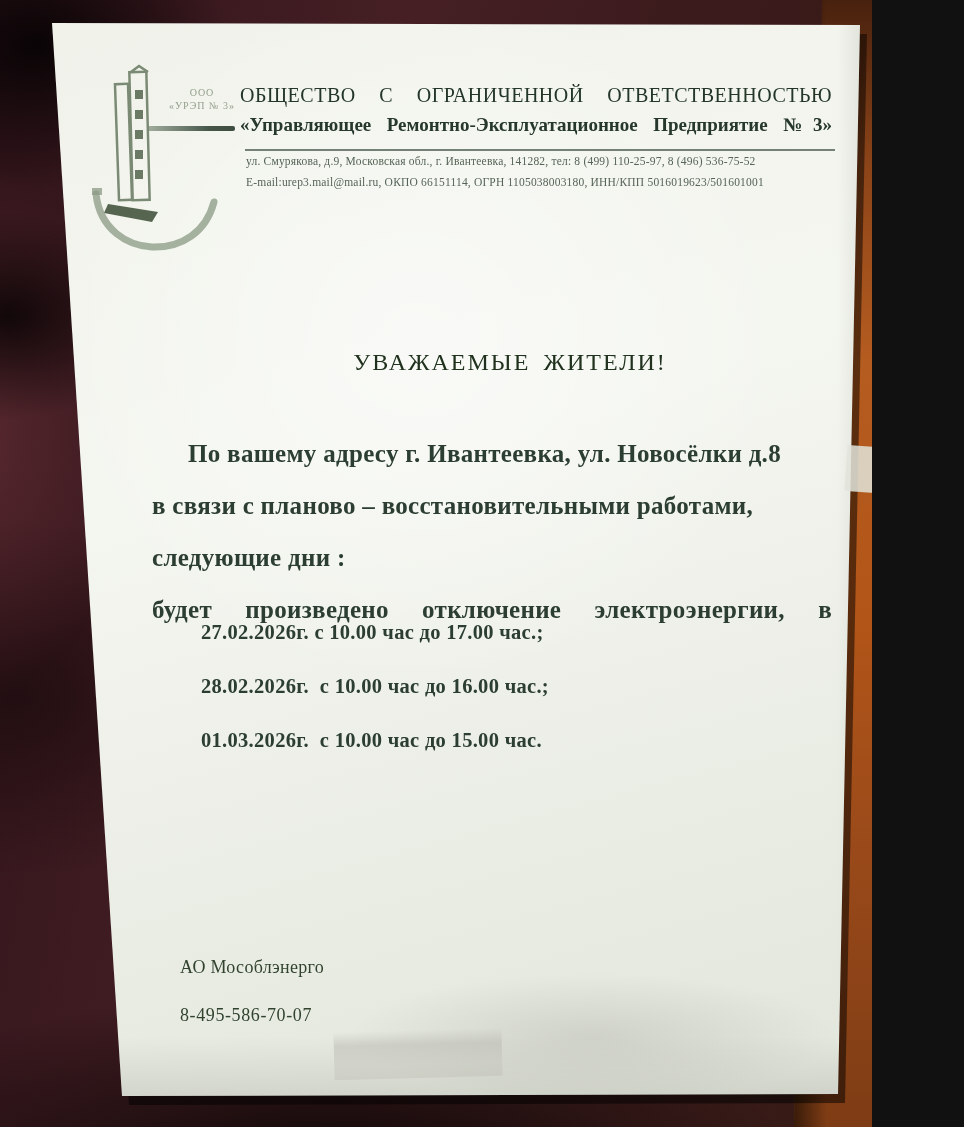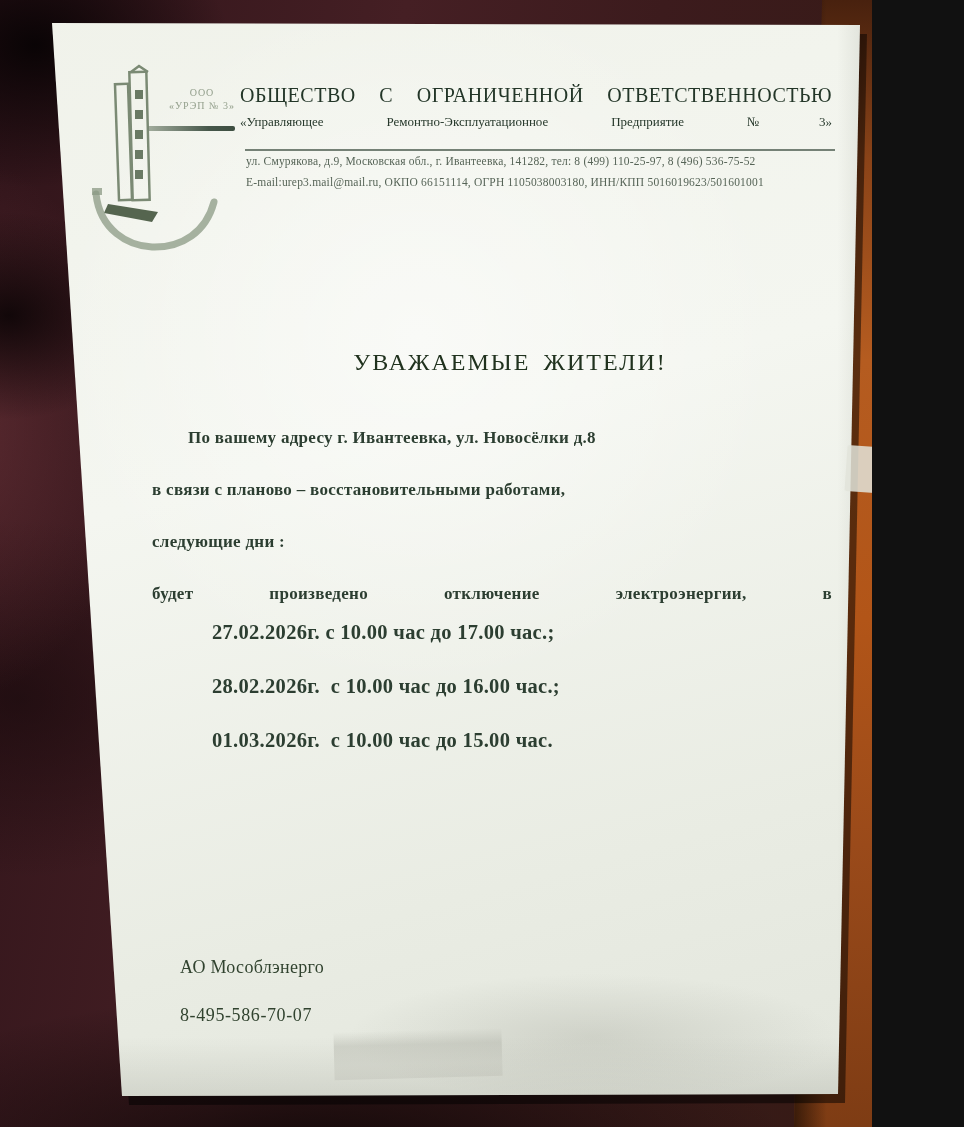--- a/index.html
+++ b/index.html
@@ -60,21 +60,21 @@
     position:absolute;left:147px;top:126px;width:88px;height:5px;border-radius:2px;
     background:linear-gradient(90deg, rgba(122,136,116,0.65), #46574a 70%, #3d4e41);
   }
   .company-type{
     position:absolute;left:240px;top:84px;width:592px;
     font-size:20px;font-weight:normal;color:#233628;letter-spacing:.5px;
     text-align:justify;text-align-last:justify;white-space:nowrap;
   }
   .company-name{
     position:absolute;left:240px;top:114px;width:592px;
-    font-size:13px;font-weight:normal;color:#26382b;
+    font-size:19px;font-weight:bold;color:#26382b;
     text-align:justify;text-align-last:justify;white-space:nowrap;
   }
   .lh-rule{
     position:absolute;left:245px;top:149px;width:590px;height:2px;
     background:#5e6c60;opacity:.85;
   }
   .lh-address{
     position:absolute;left:246px;top:155px;width:590px;
     font-size:11.5px;color:#566457;letter-spacing:.2px;white-space:nowrap;
   }
@@ -83,26 +83,26 @@
     font-size:11.5px;color:#566457;letter-spacing:.2px;white-space:nowrap;
   }
   
   .notice-title{
     position:absolute;left:160px;top:349px;width:700px;
     font-size:24px;font-weight:normal;color:#20321e;
     letter-spacing:2px;word-spacing:5px;text-align:center;
   }
   .notice-body{position:absolute;left:152px;top:426px;width:680px;}
   .body-line{
-    margin:0 0 28px 0;line-height:24px;
-    font-size:17px;font-weight:bold;color:#2c3e31;letter-spacing:.3px;
+    margin:16px 0 28px 0;line-height:24px;
+    font-size:25px;font-weight:bold;color:#2c3e31;letter-spacing:.3px;
   }
   .body-line.indent{text-indent:36px;}
   .body-line.stretch{text-align:justify;text-align-last:justify;}
-  .schedule{position:absolute;left:212px;top:620px;width:640px;}
+  .schedule{position:absolute;left:201px;top:620px;width:640px;}
   .schedule-item{
     margin:0 0 30px 0;line-height:24px;white-space:pre-wrap;
     font-size:20.5px;font-weight:bold;color:#2c3e31;letter-spacing:.3px;
   }
   .signature{position:absolute;left:180px;top:956px;}
   .sig-org{margin:0 0 26px 0;font-size:18px;color:#31432f;line-height:22px;letter-spacing:.3px;}
   .sig-phone{margin:0;font-size:18px;color:#31432f;line-height:22px;letter-spacing:.6px;}
   
   .tape-bottom{
     position:absolute;left:334px;top:1030px;width:168px;height:48px;

